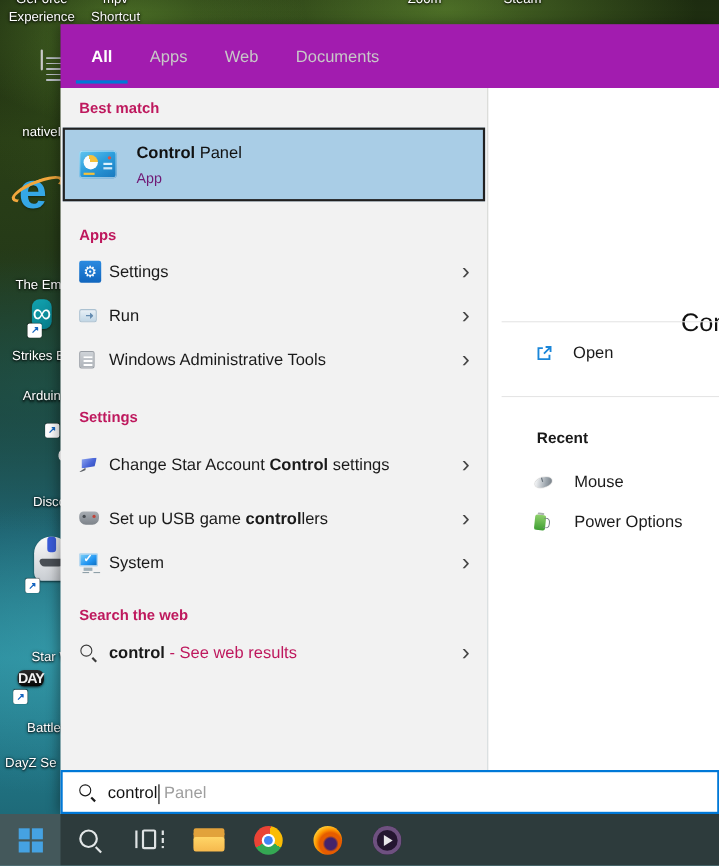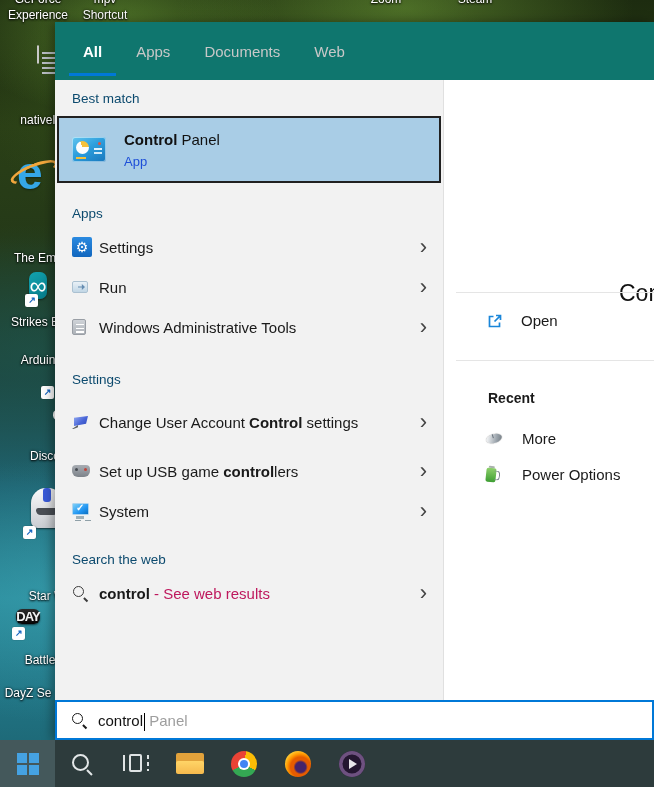--- a/index.html
+++ b/index.html
@@ -53,36 +53,36 @@
     border-radius:3px; }
   .art-sw .visor { position:absolute; left:9px; top:22px; width:22px; height:7px; background:#4a4f55;
     border-radius:3px 3px 6px 6px; }
   .art-dayz { width:40px; height:40px; background:linear-gradient(#2a2a2a,#050505); border-radius:6px;
     color:#f2f2f2; font-weight:800; font-size:13px; letter-spacing:-1px; line-height:40px; text-align:center;
     box-shadow:0 1px 2px rgba(0,0,0,.6); }
   .art-dayz::after { content:"DAY"; }
   
   .flyout { position:absolute; left:55px; top:22px; width:599px; height:718px; z-index:5;
     box-shadow:-3px 0 10px rgba(0,0,0,.35); }
-  .tabbar { height:58px; background:#0f766e; display:flex; align-items:stretch; padding-left:14px; }
+  .tabbar { height:58px; background:#a21caf; display:flex; align-items:stretch; padding-left:14px; }
   .tab { position:relative; display:flex; align-items:center; padding:0 14px; margin-right:6px;
     font-size:15px; color:#c8c8c8; cursor:default; }
   .tab.selected { color:#fff; font-weight:700; }
   .tab.selected::after { content:""; position:absolute; left:0; right:0; bottom:4px; height:3px; background:#0078d7; }
   .tab .dd-arrow { margin-left:7px; font-size:9px; color:#cfcfcf; }
   .tab .dd-arrow::after { content:"\25BC"; }
   .content { display:flex; height:620px; }
   .results { width:388px; background:#f2f2f2; overflow:hidden; }
   .preview { position:relative; width:211px; background:#ffffff; border-left:1px solid #e0e0e0; overflow:hidden; }
-  .sec-h { padding:11px 0 6px 17px; font-size:13.5px; font-weight:400; color:#0c4a6e; }
+  .sec-h { padding:11px 0 6px 17px; font-size:13.5px; font-weight:700; color:#be185d; }
   .best { margin:4px 2px 0 2px; height:67px; background:#a9cde6; border:2px solid #212121;
     display:flex; align-items:center; padding-left:13px; }
   .bm-text { margin-left:18px; display:flex; flex-direction:column; }
   .bm-title { font-size:15px; color:#111; }
-  .bm-sub { font-size:13px; color:#1d4ed8; margin-top:6px; }
+  .bm-sub { font-size:13px; color:#701a75; margin-top:6px; }
   .row { height:40px; display:flex; align-items:center; padding:0 16px 0 17px; }
   .row.tall { height:58px; }
   .row .icw { width:27px; display:flex; align-items:center; }
   .lbl { font-size:15px; color:#1a1a1a; line-height:19px; max-width:292px; }
   .lbl .muted { color:#be185d; font-weight:400; }
   .chev { margin-left:auto; color:#454545; font-size:22px; line-height:20px; font-weight:400; }
   .chev::after { content:"\203A"; }
   .mt14 { margin-top:14px; } .mt10 { margin-top:10px; } .mt12 { margin-top:12px; } .mt4 { margin-top:4px; }
   
   .gear-tile { width:20px; height:20px; background:linear-gradient(#2a8ae0,#1166be); border-radius:2px;
@@ -252,24 +252,24 @@
 
 <div class="flyout">
   <div class="tabbar">
     <div class="tab selected">
         <span>All</span>
       </div>
     <div class="tab">
         <span>Apps</span>
       </div>
     <div class="tab">
+        <span>Web</span>
+      </div>
+    <div class="tab">
         <span>Documents</span>
-      </div>
-    <div class="tab">
-        <span>Web</span>
       </div>
   </div>
 
   <div class="content">
 
     <div class="results">
       <div class="sec-h">Best match</div>
       <div class="best">
         <span class="cpl-ic">
             <i class="cpl-pie"></i>
@@ -305,21 +305,21 @@
           </span>
         <span class="lbl"><span>Windows Administrative Tools</span></span>
         <span class="chev"></span>
       </div>
 
       <div class="sec-h mt14">Settings</div>
       <div class="row tall">
         <span class="icw">
             <span class="flag-ic"></span>
           </span>
-        <span class="lbl"><span>Change User Account </span><span style="font-weight: 700;">Control</span><span> settings</span></span>
+        <span class="lbl"><span>Change Star Account </span><span style="font-weight: 700;">Control</span><span> settings</span></span>
         <span class="chev"></span>
       </div>
       <div class="row">
         <span class="icw">
             <span class="pad-ic"></span>
           </span>
         <span class="lbl"><span>Set up USB game </span><span style="font-weight: 700;">control</span><span>lers</span></span>
         <span class="chev"></span>
       </div>
       <div class="row">
@@ -349,21 +349,21 @@
           <path fill="none" stroke="#1a86d9" stroke-width="1.7" d="M9 2.5h4.5V7M13.2 2.8L7.5 8.5"></path>
         </svg>
         <span>Open</span>
       </div>
       <div class="pv-div d2"></div>
       <div class="pv-recent-h">Recent</div>
       <div class="pv-item r1">
         <span class="pic">
             <span class="mouse-ic"></span>
           </span>
-        <span>More</span>
+        <span>Mouse</span>
       </div>
       <div class="pv-item r2">
         <span class="pic">
             <span class="power-ic"></span>
           </span>
         <span>Power Options</span>
       </div>
     </div>
   </div>
 

